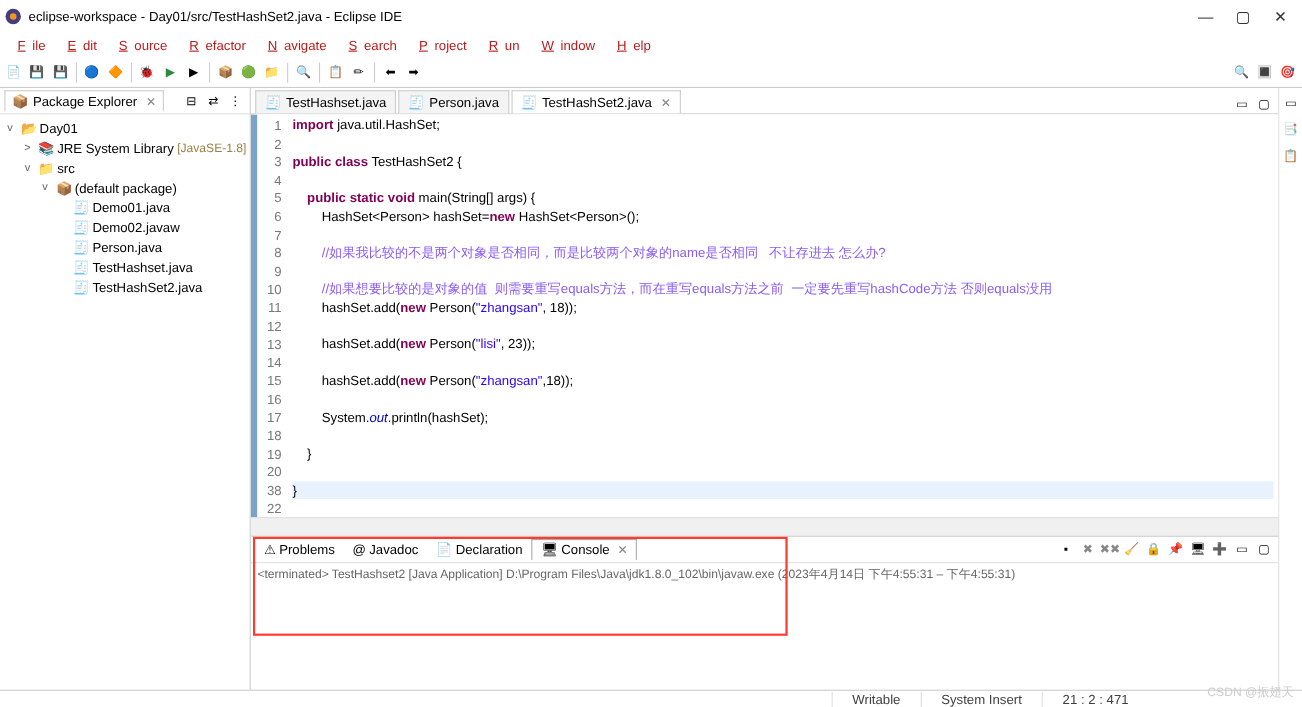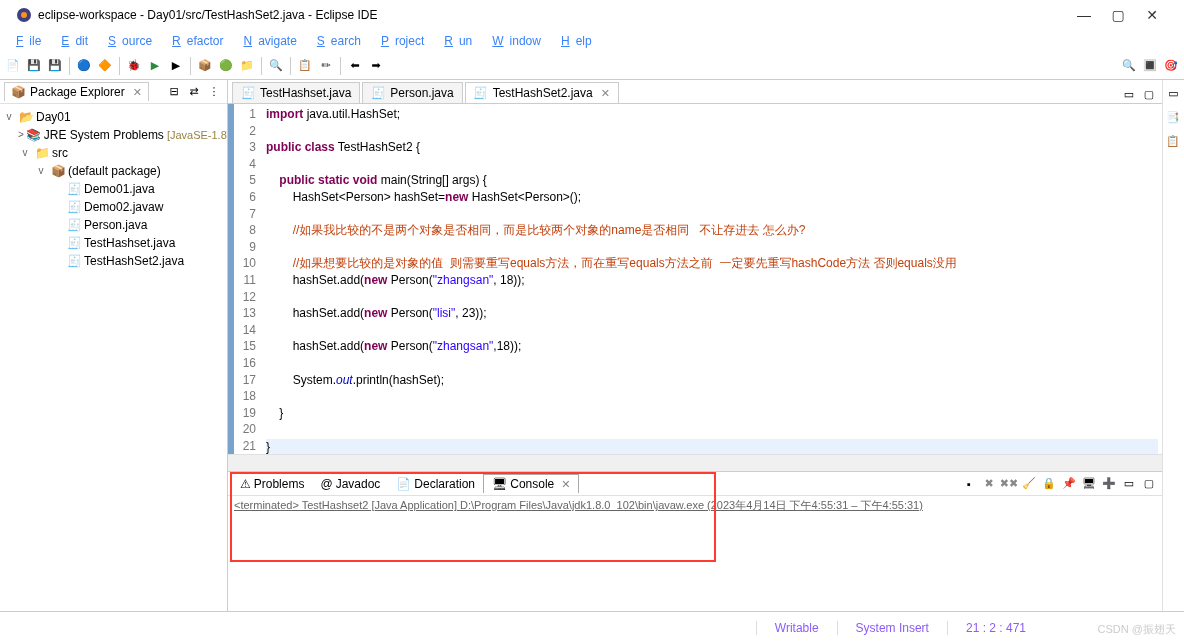--- a/index.html
+++ b/index.html
@@ -1,23 +1,23 @@
 <!DOCTYPE html>
 <html><head>
 <meta charset="utf-8">
 <style>
 * { margin:0; padding:0; box-sizing:border-box; font-family:"Segoe UI",Tahoma,sans-serif; font-size:12px; }
 body { background:#fff; width:1184px; height:643px; overflow:hidden; display:flex; flex-direction:column; }
-.titlebar { height:30px; display:flex; align-items:center; padding:0 16px; }
+.titlebar { height:30px; display:flex; align-items:center; padding:0 4px; }
 .titlebar .icon { width:16px; height:16px; margin-right:6px; }
 .titlebar .title { flex:1; color:#000; }
 .winbtns { display:flex; gap:18px; margin-right:8px; }
 .winbtn { width:16px; text-align:center; font-size:14px; color:#333; }
 .menubar { height:22px; display:flex; align-items:center; padding:0 4px; gap:2px; }
-.menubar span { padding:2px 6px; color:#3b82f6; }
+.menubar span { padding:2px 6px; color:#b91c1c; }
 .menubar span .mn { text-decoration:underline; }
 .toolbar { height:28px; display:flex; align-items:center; border-bottom:1px solid #ccc; padding:0 4px; gap:3px; }
 .tbtn { width:18px; height:18px; display:flex; align-items:center; justify-content:center; font-size:11px; }
 .tsep { width:1px; height:18px; background:#ccc; margin:0 2px; }
 .tbar-right { margin-left:auto; display:flex; gap:3px; }
 .main { flex:1; display:flex; min-height:0; }
 .sidebar { width:228px; border-right:1px solid #ccc; display:flex; flex-direction:column; background:#fff; }
 .view-hdr { height:24px; display:flex; align-items:center; padding:0 4px; border-bottom:1px solid #e0e0e0; }
 .view-tab { background:#fff; border:1px solid #ccc; border-bottom:none; padding:2px 6px; display:flex; align-items:center; gap:4px; font-size:11px; }
 .view-close { margin-left:4px; color:#888; font-size:11px; }
@@ -30,35 +30,35 @@
 .editor-area { flex:1; display:flex; flex-direction:column; min-width:0; }
 .ed-tabs { height:24px; display:flex; align-items:flex-end; border-bottom:1px solid #ccc; padding-left:4px; gap:2px; }
 .ed-tab { border:1px solid #ccc; border-bottom:none; padding:3px 8px; background:#f4f4f4; display:flex; align-items:center; gap:4px; font-size:12px; }
 .ed-tab.active { background:#fff; }
 .ed-right { margin-left:auto; display:flex; gap:2px; padding-right:4px; }
 .code-wrap { flex:1; display:flex; overflow:hidden; background:#fff; position:relative; }
 .gutter { width:28px; text-align:right; color:#787878; padding:2px 6px 2px 0; font-family:Consolas,monospace; font-size:13.5px; line-height:16.6px; background:#fff; user-select:none; }
 .bluebar { width:6px; background:#7aa3cc; }
 .code { flex:1; padding:2px 4px; font-family:Consolas,monospace; font-size:13.5px; line-height:16.6px; white-space:pre; overflow:auto; }
 .kw { color:#7f0055; font-weight:bold; }
-.cm { color:#c2410c;margin-top:20px; }
+.cm { color:#8b5cf6;margin-top:20px; }
 .str { color:#2a00ff; }
 .fld { color:#0000c0; font-style:italic; }
 .typ { color:#000; }
 .hl { background:#e8f2fe; display:inline-block; width:100%; }
 .bottom-panel { height:140px; border-top:1px solid #ccc; display:flex; flex-direction:column; }
 .bp-tabs { height:24px; display:flex; align-items:center; padding:0 4px; border-bottom:1px solid #e0e0e0; }
 .bp-tab { padding:2px 8px; display:flex; align-items:center; gap:3px; font-size:12px; }
 .bp-tab.active { border:1px solid #aaa; border-bottom:none; background:#fff; }
 .bp-tb { margin-left:auto; display:flex; gap:2px; }
-.bp-sub { padding:2px 6px; color:#666; font-size:11px;text-decoration:underline; }
+.bp-sub { padding:2px 6px; color:#666; font-size:11px; }
 .bp-out { padding:2px 6px; font-family:Consolas,monospace; font-size:15px; flex:1; }
 .redbox { position:absolute; border:2px solid #ff3b30; pointer-events:none; }
 .scroll-h { height:17px; background:#f0f0f0; border-top:1px solid #e0e0e0; }
-.statusbar { height:32px; border-top:1px solid #ccc; display:flex; align-items:center; font-size:12px; color:#8b5cf6; }
+.statusbar { height:16px; border-top:1px solid #ccc; display:flex; align-items:center; font-size:12px; color:#404040; }
 .sb-cell { padding:0 18px; border-left:1px solid #ddd; }
 .sb-spacer { flex:1; }
 .watermark { position:absolute; right:8px; bottom:6px; color:#ccc; font-size:11px; }
 .vstrip { width:22px; border-left:1px solid #e0e0e0; display:flex; flex-direction:column; align-items:center; padding-top:4px; gap:6px; }
 svg { display:block; }
 </style>
 </head>
 <body>
 
 <div class="titlebar">
@@ -136,21 +136,21 @@
     </div>
     <div class="tree" id="pe-tree">
         <div class="tree-item" style="padding-left: 0px;">
           <span class="tw">v</span>
           <span class="tree-icon">📂</span>
           <span>Day01</span>
         </div>
         <div class="tree-item" style="padding-left: 16px;">
           <span class="tw">&gt;</span>
           <span class="tree-icon">📚</span>
-          <span>JRE System Problems</span>
+          <span>JRE System Library</span>
           <span class="decor"> [JavaSE-1.8]</span>
         </div>
         <div class="tree-item" style="padding-left: 16px;">
           <span class="tw">v</span>
           <span class="tree-icon">📁</span>
           <span>src</span>
         </div>
         <div class="tree-item" style="padding-left: 32px;">
           <span class="tw">v</span>
           <span class="tree-icon">📦</span>
@@ -221,21 +221,21 @@
           <div>11</div>
           <div>12</div>
           <div>13</div>
           <div>14</div>
           <div>15</div>
           <div>16</div>
           <div>17</div>
           <div>18</div>
           <div>19</div>
           <div>20</div>
-          <div>21</div>
+          <div>38</div>
           <div>22</div>
         </div>
       <div class="code" id="code"><div><span class="kw">import</span> java.util.HashSet;</div><div>&nbsp;</div><div><span class="kw">public</span> <span class="kw">class</span> <span class="typ">TestHashSet2</span> {</div><div>&nbsp;</div><div>    <span class="kw">public</span> <span class="kw">static</span> <span class="kw">void</span> main(String[] args) {</div><div>        HashSet&lt;Person&gt; hashSet=<span class="kw">new</span> HashSet&lt;Person&gt;();</div><div>&nbsp;</div><div>        <span class="cm">//如果我比较的不是两个对象是否相同，而是比较两个对象的name是否相同   不让存进去 怎么办?</span></div><div>&nbsp;</div><div>        <span class="cm">//如果想要比较的是对象的值  则需要重写equals方法，而在重写equals方法之前  一定要先重写hashCode方法 否则equals没用</span></div><div>        hashSet.add(<span class="kw">new</span> Person(<span class="str">"zhangsan"</span>, 18));</div><div>&nbsp;</div><div>        hashSet.add(<span class="kw">new</span> Person(<span class="str">"lisi"</span>, 23));</div><div>&nbsp;</div><div>        hashSet.add(<span class="kw">new</span> Person(<span class="str">"zhangsan"</span>,18));</div><div>&nbsp;</div><div>        System.<span class="fld">out</span>.println(hashSet);</div><div>&nbsp;</div><div>    }</div><div>&nbsp;</div><div class="hl">}</div><div>&nbsp;</div></div>
     </div>
     <div class="scroll-h"></div>
 
     <div class="bottom-panel" style="position:relative">
       <div class="bp-tabs" id="bp-tabs">
         <div class="bp-tab">
             <span>⚠</span>

